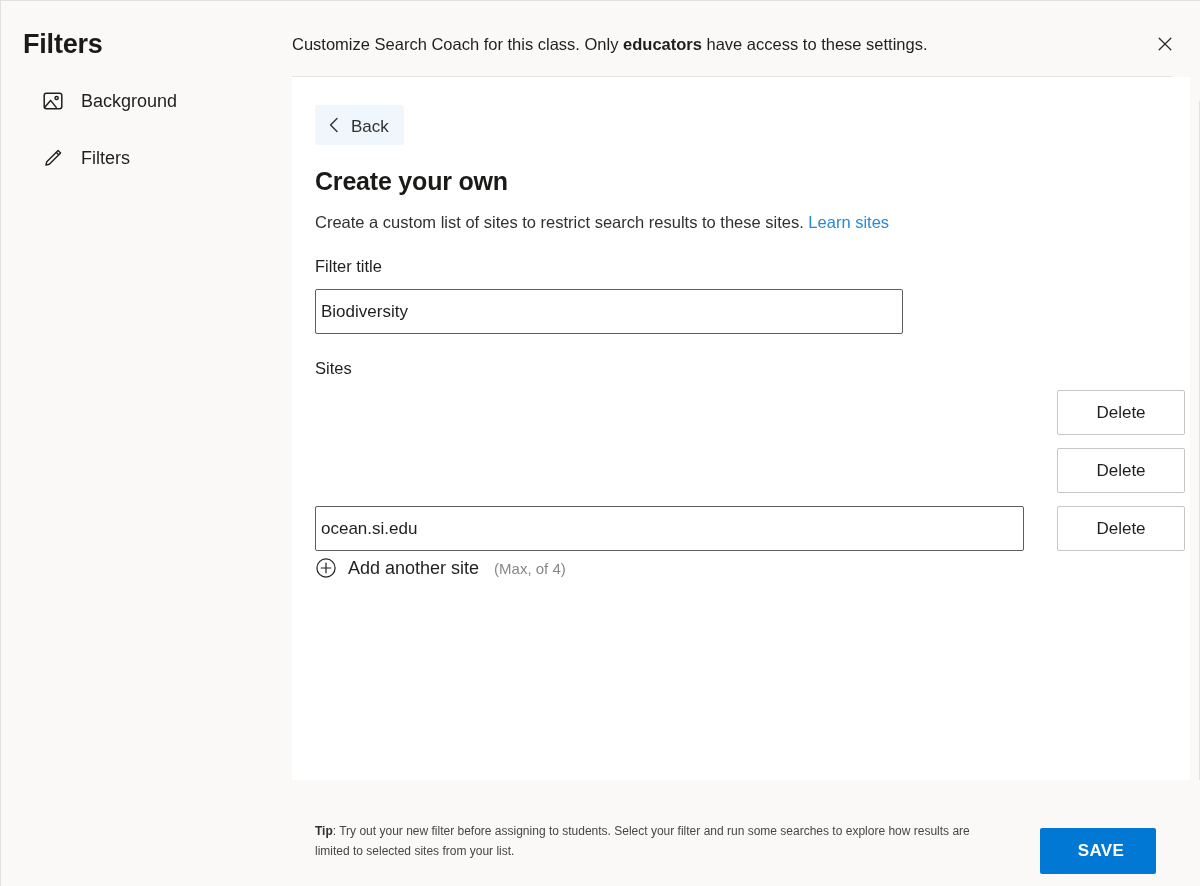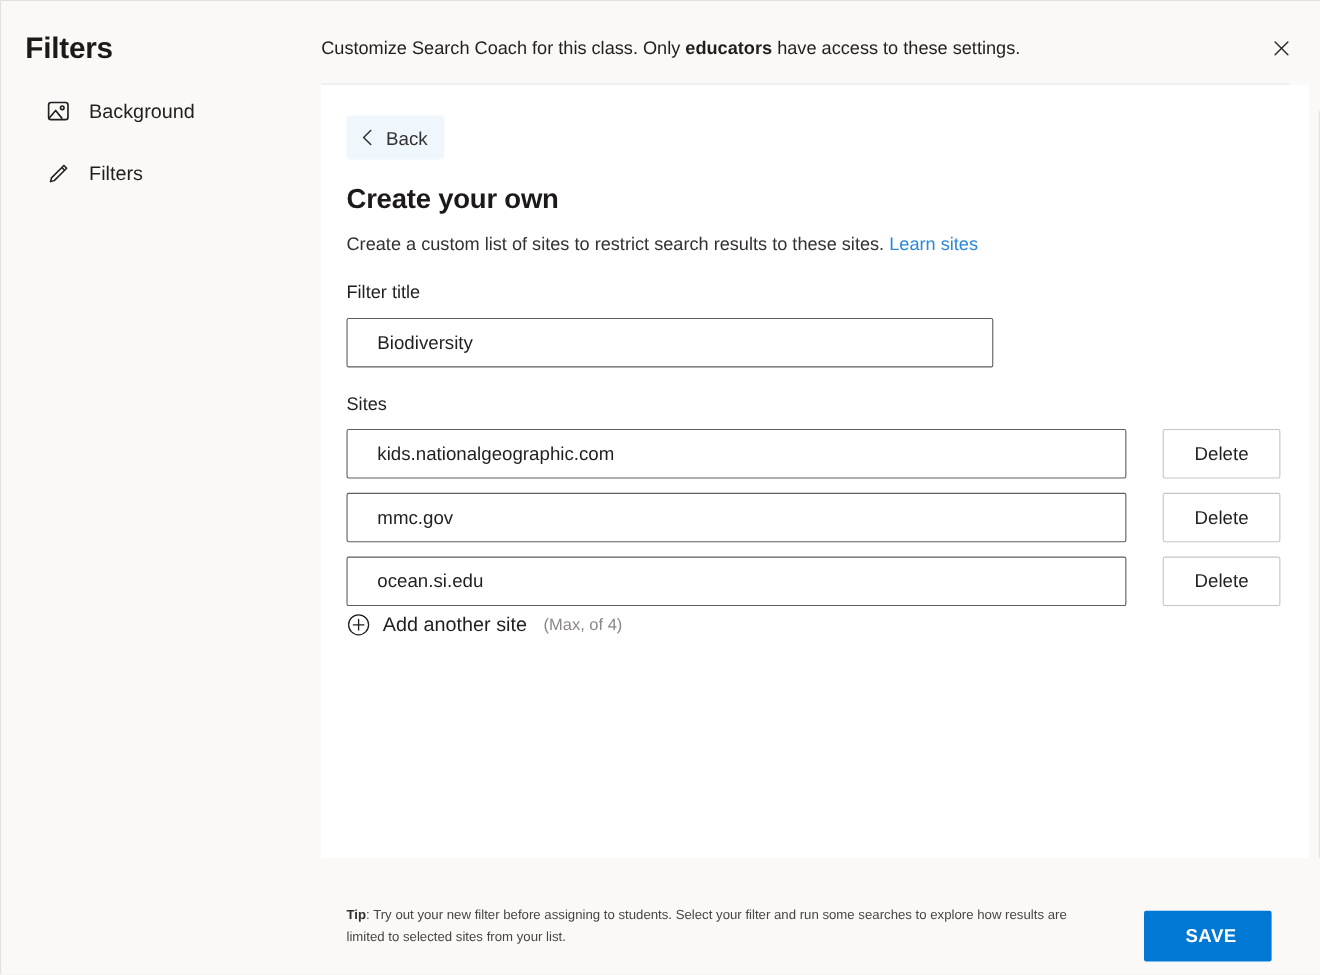--- a/index.html
+++ b/index.html
@@ -138,21 +138,21 @@
   .label-sites { top: 282px; }
 
   .text-input {
     position: absolute;
     background: #ffffff;
     border: 1px solid #605e5c;
     border-radius: 2px;
     font-size: 17px;
     font-family: "Liberation Sans", sans-serif;
     color: #201f1e;
-    padding: 0 27px;
+    padding: 0 5px;
     outline: none;
   }
   .input-title {
     left: 23px; top: 212px;
     width: 588px; height: 45px;
   }
   .site-row {
     position: absolute;
     left: 23px;
     width: 865px; height: 45px;
@@ -161,21 +161,21 @@
   .site-row.r1 { top: 371px; }
   .site-row.r2 { top: 429px; }
   .site-input {
     position: absolute;
     left: 0; top: 0;
     width: 709px; height: 45px;
   }
   .delete-btn {
     position: absolute;
     left: 742px; top: 0;
-    width: 107px; height: 45px;
+    width: 128px; height: 45px;
     background: #ffffff;
     border: 1px solid #c8c6c4;
     border-radius: 2px;
     font-size: 17px;
     font-family: "Liberation Sans", sans-serif;
     color: #201f1e;
     cursor: pointer;
   }
   .add-row {
     position: absolute;
@@ -295,26 +295,24 @@
       <span>Create a custom list of sites to restrict search results to these sites.</span>
       <a class="link">Learn sites</a>
     </div>
 
     <div class="field-label label-filter-title">Filter title</div>
     <input class="text-input input-title" type="text" value="Biodiversity" style="">
 
     <div class="field-label label-sites">Sites</div>
 
     <div class="site-row r0">
-      <input class="text-input site-input" type="text" value="kids.nationalgeographic.com" style="">
       <button class="delete-btn">Delete</button>
     </div>
 
     <div class="site-row r1">
-      <input class="text-input site-input" type="text" value="mmc.gov" style="">
       <button class="delete-btn">Delete</button>
     </div>
 
     <div class="site-row r2">
       <input class="text-input site-input" type="text" value="ocean.si.edu" style="">
       <button class="delete-btn">Delete</button>
     </div>
 
     <div class="add-row">
       <span class="add-icon">

